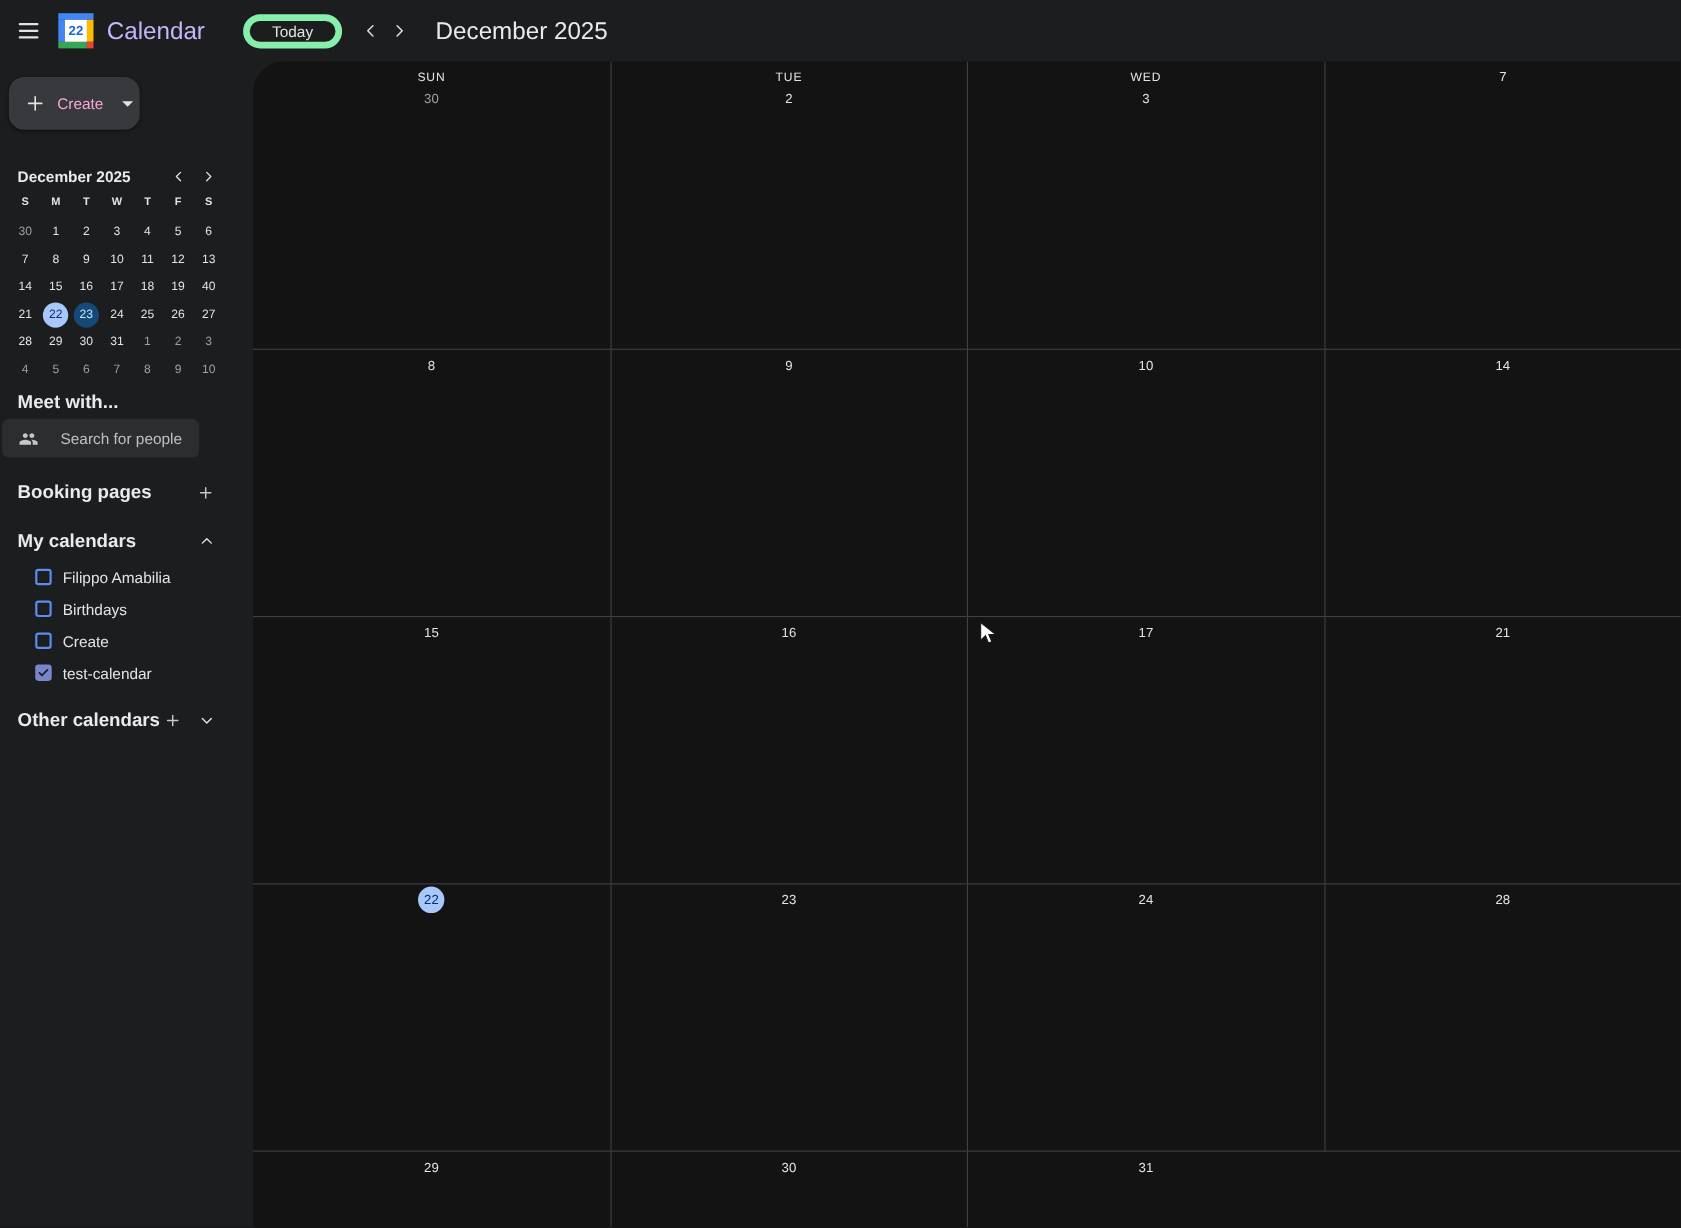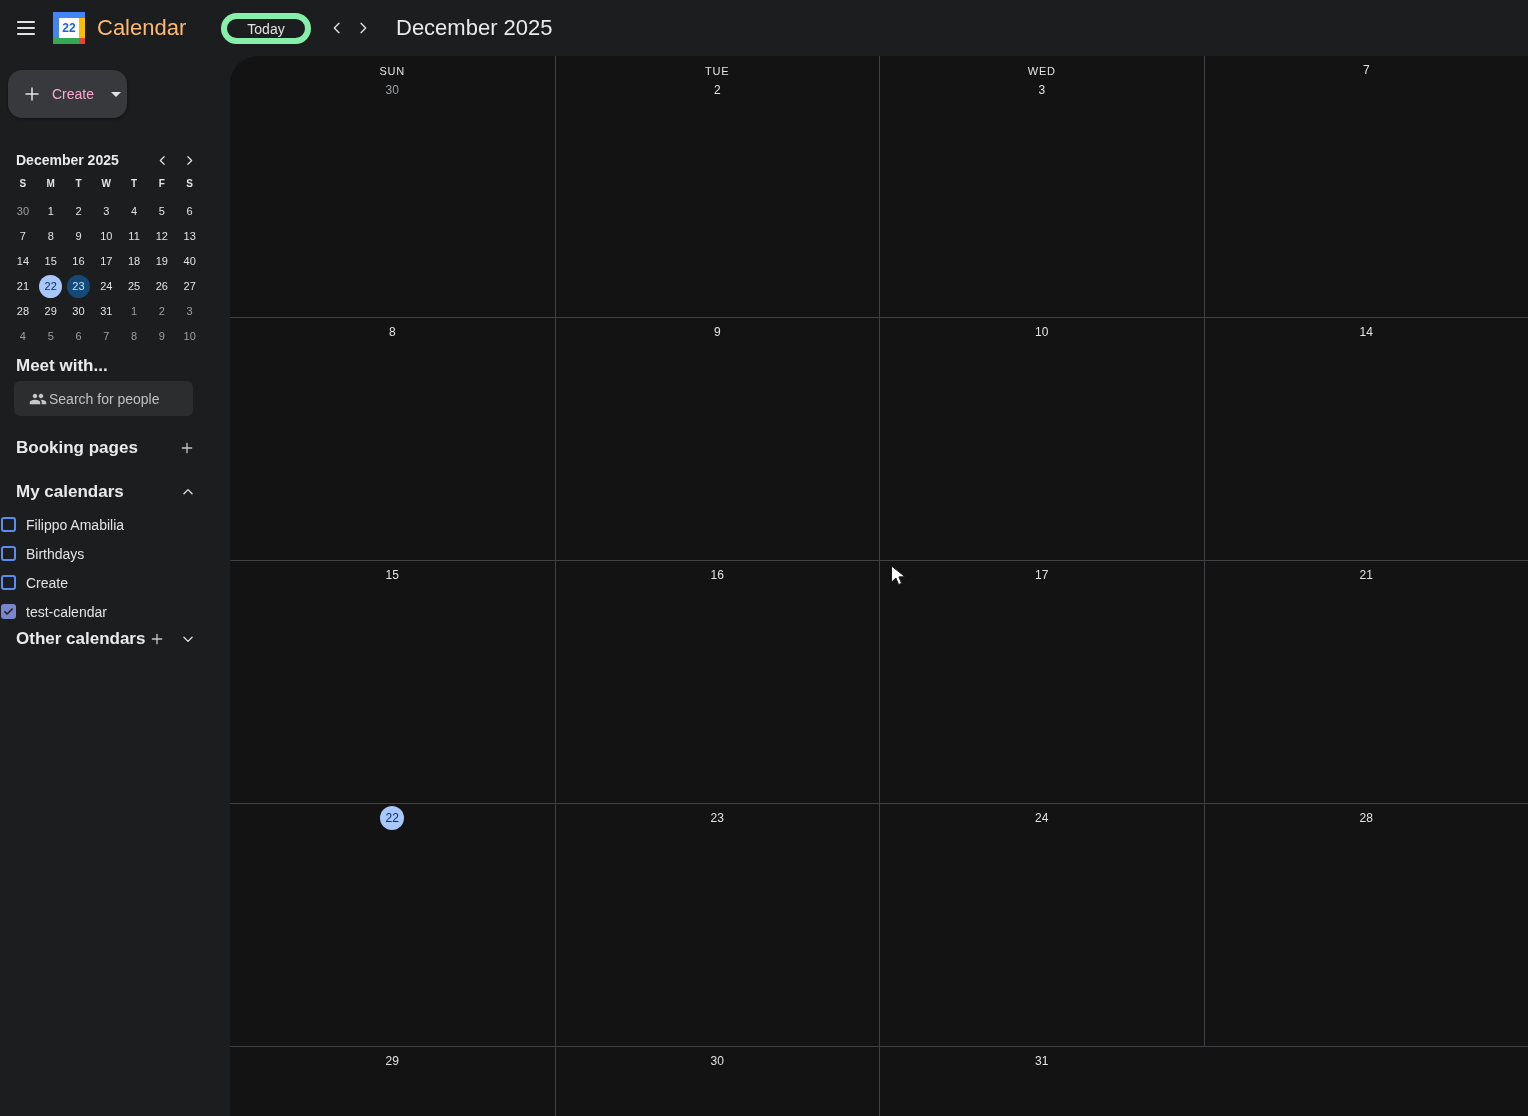--- a/index.html
+++ b/index.html
@@ -19,21 +19,21 @@
   .hamburger-btn i { display:block; width:18px; height:2px; background:#e3e3e3; border-radius:1px; }
   .logo { position:absolute; left:53px; top:12px; width:32px; height:32px; }
   .logo .seg { position:absolute; }
   .logo .top    { left:0; top:0; width:32px; height:6px; background:#4285f4; }
   .logo .left   { left:0; top:6px; width:6px; height:20px; background:#4285f4; }
   .logo .right  { right:0; top:6px; width:6px; height:20px; background:#fbbc04; }
   .logo .bottom { left:0; bottom:0; width:26px; height:6px; background:#34a853; }
   .logo .corner { right:0; bottom:0; width:6px; height:6px; background:#ea4335; }
   .logo .face   { position:absolute; left:6px; top:6px; width:20px; height:20px; background:#fff;
     display:flex; align-items:center; justify-content:center; font-size:12px; font-weight:bold; color:#1967d2; }
-  .app-title { position:absolute; left:97px; top:0; height:56px; line-height:56px; font-size:22px; color:#fdba74; }
+  .app-title { position:absolute; left:97px; top:0; height:56px; line-height:56px; font-size:22px; color:#c4b5fd; }
   .today-btn { position:absolute; left:221px; top:13px; width:90px; height:31px;
     border:6px solid #86efac; border-radius:16px; font-size:14px; color:#e3e3e3; }
   .nav-btn { position:absolute; top:16px; width:24px; height:24px; display:flex; align-items:center; justify-content:center; border-radius:50%; }
   .nav-prev { left:325px; } .nav-next { left:351px; }
   .view-title { position:absolute; left:396px; top:0; height:56px; line-height:56px; font-size:22px; font-weight:400; color:#e8eaed; }
 
   
   .sidebar { position:absolute; left:0; top:56px; width:230px; bottom:0; }
   .create-btn { position:absolute; left:8px; top:14px; width:119px; height:48px; border-radius:14px;
     background:#37393c; box-shadow:0 1px 3px rgba(0,0,0,.45); display:flex; align-items:center; padding-left:15px; gap:11px; }
@@ -50,41 +50,41 @@
   .mini-wd { text-align:center; font-size:10px; font-weight:600; color:#e3e3e3; }
   .mini-dates { position:absolute; left:9px; top:143px; display:grid; grid-template-columns:repeat(7,27.8px); grid-auto-rows:25px; }
   .mini-cell { display:flex; align-items:center; justify-content:center; cursor:pointer; }
   .mini-num { width:23px; height:23px; line-height:23px; border-radius:50%; text-align:center; font-size:11px; font-weight:500; color:#e3e3e3; }
   .mini-num.muted { color:#9aa0a6; }
   .mini-num.today { background:#a8c7fa; color:#062e6f; }
   .mini-num.selected { background:#154a78; color:#c2e7ff; }
 
   .side-heading { font-size:17px; font-weight:600; color:#e8eaed; }
   .meet-with { position:absolute; left:16px; top:300px; }
-  .search-box { position:absolute; left:14px; top:325px; width:179px; height:35px; background:#2c2d2f;
-    border-radius:6px; display:flex; align-items:center; padding-left:15px; gap:2px; }
+  .search-box { position:absolute; left:2px; top:325px; width:179px; height:35px; background:#2c2d2f;
+    border-radius:6px; display:flex; align-items:center; padding-left:15px; gap:20px; }
   .search-box input { background:transparent; border:none; outline:none; width:120px;
     font-family:inherit; font-size:14px; color:#e3e3e3; }
   .search-box input::placeholder { color:#bdc1c6; }
 
   .booking-row { position:absolute; left:16px; top:380px; width:198px; height:24px; }
   .booking-row .side-heading { line-height:24px; }
   .icon-btn { position:absolute; width:24px; height:24px; display:flex; align-items:center; justify-content:center; border-radius:50%; }
   .booking-add { left:159px; top:0; }
 
   .mycal-head { position:absolute; left:16px; top:424px; width:198px; height:24px; }
   .mycal-head .side-heading { line-height:24px; }
   .mycal-collapse { left:160px; top:0; }
   .my-cal-list { position:absolute; left:0; top:454px; width:230px; }
-  .cal-item { height:29px; display:flex; align-items:center; padding-left:1px; cursor:pointer; }
+  .cal-item { height:29px; display:flex; align-items:center; padding-left:32px; cursor:pointer; }
   .cb { width:15px; height:15px; border-radius:3px; border:2px solid #5a8def; display:flex; align-items:center; justify-content:center; flex:none; }
   .cb.checked { background:#7986cb; border-color:#7986cb; }
   .cal-label { margin-left:10px; font-size:14px; color:#e3e3e3; white-space:nowrap; }
 
-  .othercal-head { position:absolute; left:16px; top:571px; width:198px; height:24px; }
+  .othercal-head { position:absolute; left:16px; top:587px; width:198px; height:24px; }
   .othercal-head .side-heading { line-height:24px; }
   .othercal-add { left:129px; top:0; }
   .othercal-expand { left:160px; top:0; }
 
   
   .main { position:absolute; left:230px; top:56px; width:1298px; bottom:0;
     background:#131314; border-top-left-radius:28px; overflow:hidden; }
   .grid { display:grid; width:100%; height:100%;
     grid-template-columns:repeat(4,1fr);
     grid-template-rows:262px 243px 243px 243px 1fr; }

